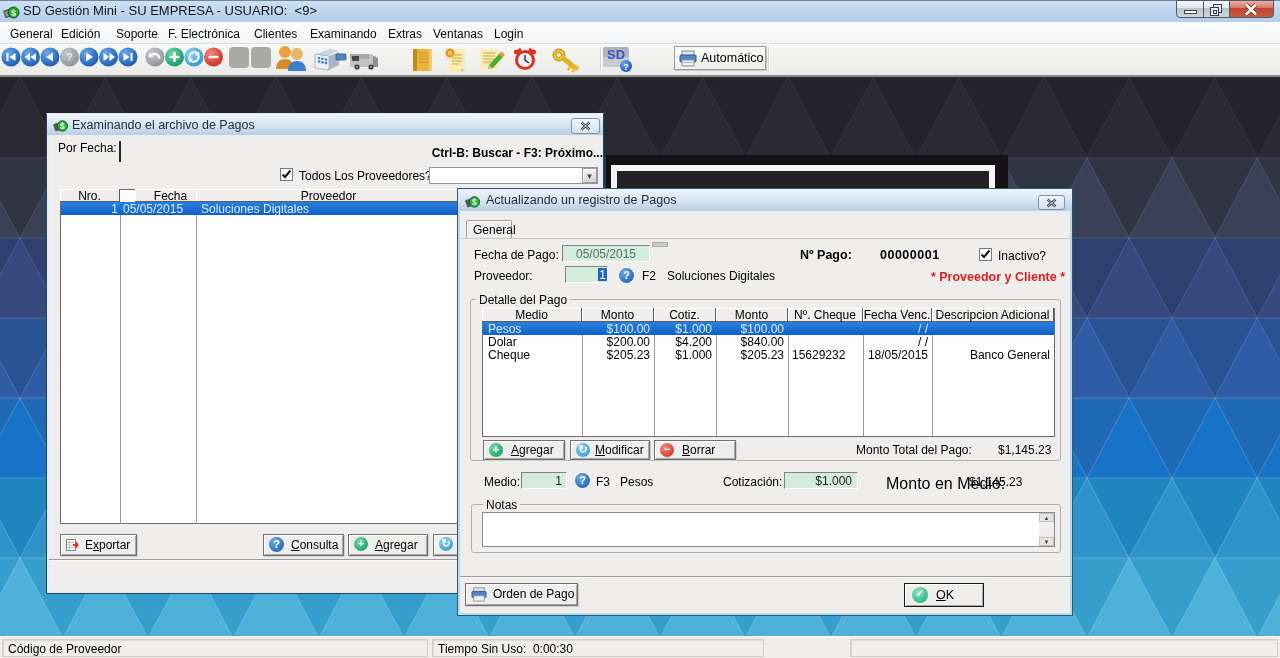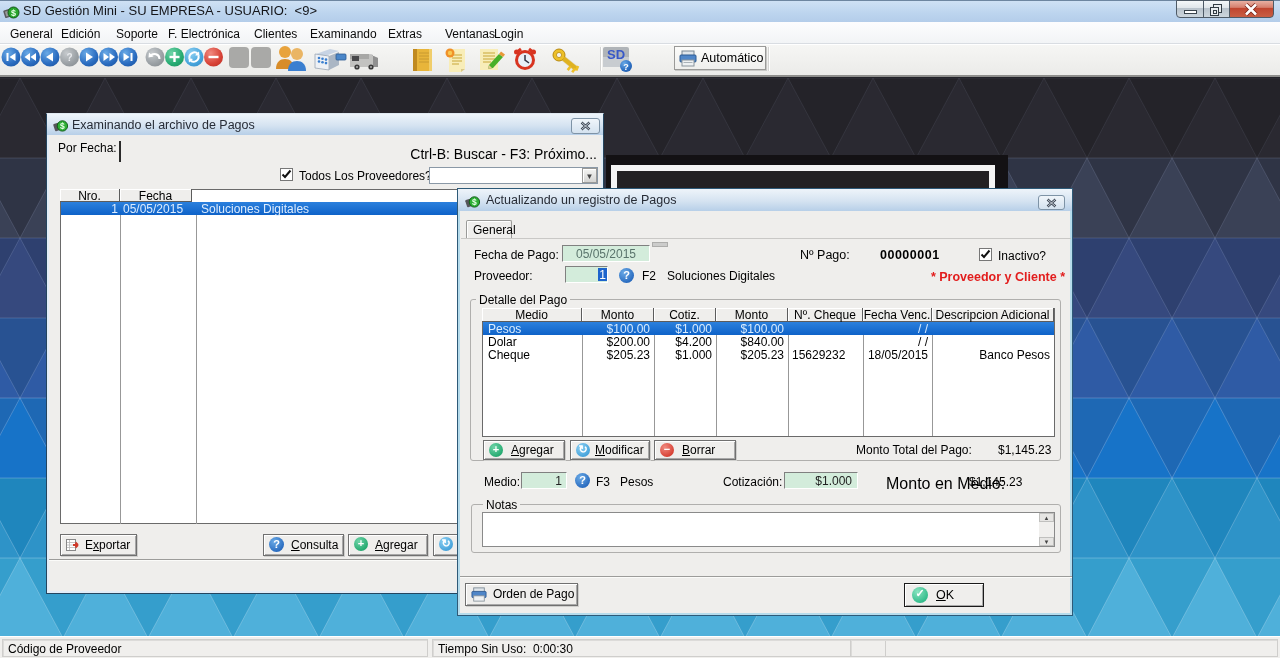--- a/index.html
+++ b/index.html
@@ -103,21 +103,21 @@
   </svg>
 
 <div class="abs" id="menubar"></div>
 <div class="abs mi" style="left:10px">General</div>
 <div class="abs mi" style="left:61px">Edición</div>
 <div class="abs mi" style="left:116px">Soporte</div>
 <div class="abs mi" style="left:168px">F. Electrónica</div>
 <div class="abs mi" style="left:254px">Clientes</div>
 <div class="abs mi" style="left:310px">Examinando</div>
 <div class="abs mi" style="left:388px">Extras</div>
-<div class="abs mi" style="left:445px">Ventanas</div>
+<div class="abs mi" style="left:433px">Ventanas</div>
 <div class="abs mi" style="left:494px">Login</div>
 
 <div class="abs" id="toolbar"></div>
 <svg width="0" height="0" style="position:absolute">
     <defs>
 <radialGradient id="gb" cx="0.35" cy="0.3" r="0.8">
         <stop offset="0" stop-color="#6aaae6"></stop>
         <stop offset="0.7" stop-color="#2a6cc0"></stop>
         <stop offset="1" stop-color="#1f5aa8"></stop>
       </radialGradient>
@@ -280,33 +280,34 @@
       <text x="10" y="13" font-size="9" font-weight="bold" fill="#eaffea" text-anchor="middle" font-family="Liberation Sans">$</text>
     </svg>
   <div class="wtext">Examinando el archivo de Pagos</div>
   <div class="wclose" style="left:524px;top:4px"></div>
     <svg style="position:absolute;left:533px;top:7px" width="11" height="10" viewBox="0 0 11 10">
       <path d="M1.5 1.5L9.5 8.5M9.5 1.5L1.5 8.5" stroke="#3c4654" stroke-width="2.4"></path>
       <path d="M1.5 1.5L9.5 8.5M9.5 1.5L1.5 8.5" stroke="#e8eef4" stroke-width="0.8"></path>
     </svg>
   <div style="position:absolute;left:11px;top:27px;font-size:12px">Por Fecha:</div>
   <div style="position:absolute;left:72px;top:27px;width:2px;height:21px;background:#2a2a2a"></div>
-  <div style="position:absolute;right:6px;top:32px;font-size:14px;font-weight:normal">Ctrl-B: Buscar - F3: Próximo...</div>
+  <div style="position:absolute;right:0;top:32px;font-size:12px;font-weight:bold">Ctrl-B: Buscar - F3: Próximo...</div>
 
   <div style="position:absolute;left:233px;top:54px;width:13px;height:13px;background:#fff;border:1px solid #777"></div>
   <svg style="position:absolute;left:234px;top:55px" width="11" height="11" viewBox="0 0 11 11">
       <path d="M1.5 5.5L4 8L9.5 1.5" stroke="#111" stroke-width="2" fill="none"></path>
     </svg>
   <div style="position:absolute;left:252px;top:55px;font-size:12px">Todos Los Proveedores?</div>
   <div style="position:absolute;left:382px;top:53px;width:169px;height:17px;background:#fff;border:1px solid #8a98a6"></div>
   <div style="position:absolute;left:535px;top:54px;width:15px;height:15px;background:linear-gradient(#f4f4f2,#d4d4d2);border:1px solid #9a9a98;box-shadow:inset 1px 1px 0 #fff;font-size:8px;text-align:center;line-height:15px;color:#444">▼</div>
 
   <div style="position:absolute;left:13px;top:75px;width:539px;height:335px;background:#fff;border:1px solid #6a6a6a"></div>
   <div class="gridhead" style="left:13px;top:75px;width:60px;height:13px">Nro.</div>
-  <div class="gridhead" style="left:73px;top:75px;width:72px;height:13px">Fecha</div>
+  <div class="gridhead" style="left:88px;top:75px;width:72px;height:13px">Fecha</div>
+  <div class="gridhead" style="left:149px;top:75px;width:266px;height:13px">Proveedor</div>
   <div class="gridhead" style="left:415px;top:75px;width:137px;height:13px"></div>
   <div class="selrow" style="position:absolute;left:14px;top:88px;width:537px;height:13px"></div>
   <div class="cell" style="left:14px;top:88px;width:57px;text-align:right;color:#dcecfe">1</div>
   <div class="cell" style="left:76px;top:88px;color:#dcecfe">05/05/2015</div>
   <div class="cell" style="left:154px;top:88px;color:#dcecfe">Soluciones Digitales</div>
   <div style="position:absolute;left:73px;top:101px;width:1px;height:309px;background:#989898"></div>
   <div style="position:absolute;left:149px;top:101px;width:1px;height:309px;background:#989898"></div>
 
   <div class="b3" style="left:13px;top:420px;width:77px;height:22px"></div>
   <svg style="position:absolute;left:19px;top:424px" width="15" height="14" viewBox="0 0 15 14">
@@ -342,21 +343,21 @@
     </svg>
 
   <div style="position:absolute;left:8px;top:31px;width:46px;height:19px;background:#efeeec;border:1px solid #9a9a98;border-bottom:none;border-radius:2px 2px 0 0;box-shadow:inset 1px 1px 0 #fff"></div>
   <div style="position:absolute;left:9px;top:49px;width:44px;height:2px;background:#efeeec"></div>
   <div style="position:absolute;left:15px;top:34px;font-size:12px">General</div>
   <div style="position:absolute;left:3px;top:49px;width:610px;height:1px;background:#fbfbfa;border-top:1px solid #c9c8c6"></div>
 
   <div style="position:absolute;left:16px;top:59px;font-size:12px">Fecha de Pago:</div>
   <div class="field" style="left:104px;top:56px;width:88px;height:17px;text-align:center;padding-top:1px;color:#5a746c">05/05/2015</div>
   <div style="position:absolute;left:194px;top:53px;width:16px;height:5px;background:#cccccb;border:1px solid #adadab"></div>
-  <div style="position:absolute;left:342px;top:59px;font-size:12.5px;font-weight:normal">Nº Pago:</div>
+  <div style="position:absolute;left:342px;top:59px;font-size:12.5px;font-weight:bold">Nº Pago:</div>
   <div style="position:absolute;left:422px;top:59px;font-size:12.5px;font-weight:bold;letter-spacing:0.5px">00000001</div>
   <div style="position:absolute;left:521px;top:59px;width:13px;height:13px;background:#fff;border:1px solid #777"></div>
   <svg style="position:absolute;left:522px;top:60px" width="11" height="11" viewBox="0 0 11 11">
       <path d="M1.5 5.5L4 8L9.5 1.5" stroke="#111" stroke-width="2" fill="none"></path>
     </svg>
   <div style="position:absolute;left:540px;top:60px;font-size:12px">Inactivo?</div>
 
   <div style="position:absolute;left:16px;top:80px;font-size:12px">Proveedor:</div>
   <div class="field" style="left:107px;top:77px;width:43px;height:17px"></div>
   <div style="position:absolute;left:140px;top:79px;width:9px;height:13px;background:#1d64cc;color:#fff;font-size:12px;text-align:center">1</div>
@@ -386,21 +387,21 @@
   <div class="cell" style="left:124px;top:146px;width:68px;text-align:right">$200.00</div>
   <div class="cell" style="left:196px;top:146px;width:58px;text-align:right">$4.200</div>
   <div class="cell" style="left:258px;top:146px;width:68px;text-align:right">$840.00</div>
   <div class="cell" style="left:405px;top:146px;width:65px;text-align:right">/ /</div>
   <div class="cell" style="left:30px;top:159px">Cheque</div>
   <div class="cell" style="left:124px;top:159px;width:68px;text-align:right">$205.23</div>
   <div class="cell" style="left:196px;top:159px;width:58px;text-align:right">$1.000</div>
   <div class="cell" style="left:258px;top:159px;width:68px;text-align:right">$205.23</div>
   <div class="cell" style="left:334px;top:159px">15629232</div>
   <div class="cell" style="left:405px;top:159px;width:65px;text-align:right">18/05/2015</div>
-  <div class="cell" style="left:474px;top:159px;width:118px;text-align:right">Banco Pesos</div>
+  <div class="cell" style="left:474px;top:159px;width:118px;text-align:right">Banco General</div>
 
   <div style="position:absolute;left:124px;top:146px;width:1px;height:101px;background:#989898"></div>
   <div style="position:absolute;left:196px;top:146px;width:1px;height:101px;background:#989898"></div>
   <div style="position:absolute;left:258px;top:146px;width:1px;height:101px;background:#989898"></div>
   <div style="position:absolute;left:330px;top:146px;width:1px;height:101px;background:#989898"></div>
   <div style="position:absolute;left:405px;top:146px;width:1px;height:101px;background:#989898"></div>
   <div style="position:absolute;left:474px;top:146px;width:1px;height:101px;background:#989898"></div>
 
   <div class="b3" style="left:25px;top:251px;width:82px;height:20px"></div>
   <div class="ccirc green" style="left:31px;top:254px">+</div>
@@ -439,14 +440,14 @@
       <rect x="3" y="10" width="12" height="6" fill="#eef1f3" stroke="#8a949c"></rect>
     </svg>
   <div style="position:absolute;left:35px;top:398px;font-size:12px">Orden de Pago</div>
   <div class="b3" style="left:446px;top:394px;width:80px;height:24px;border:1px solid #1a1a1a;box-shadow:inset 1px 1px 0 #fff,inset -1px -1px 0 #a8a8a8"></div>
   <div class="ccirc" style="left:454px;top:398px;width:16px;height:16px;background:radial-gradient(circle at 35% 30%,#8ae4c0,#35bd8d 70%,#28a87a)">✓</div>
   <div style="position:absolute;left:478px;top:399px;font-size:12.5px"><u>O</u>K</div>
 </div>
 
 <div class="abs" id="statusbar"></div>
 <div class="abs spanel" style="left:2px;width:426px">Código de Proveedor</div>
-<div class="abs spanel" style="left:432px;width:454px">Tiempo Sin Uso:&nbsp; 0:00:30</div>
+<div class="abs spanel" style="left:432px;width:332px">Tiempo Sin Uso:&nbsp; 0:00:30</div>
 <div class="abs spanel" style="left:850px;width:428px"></div>
 
 </body></html>

